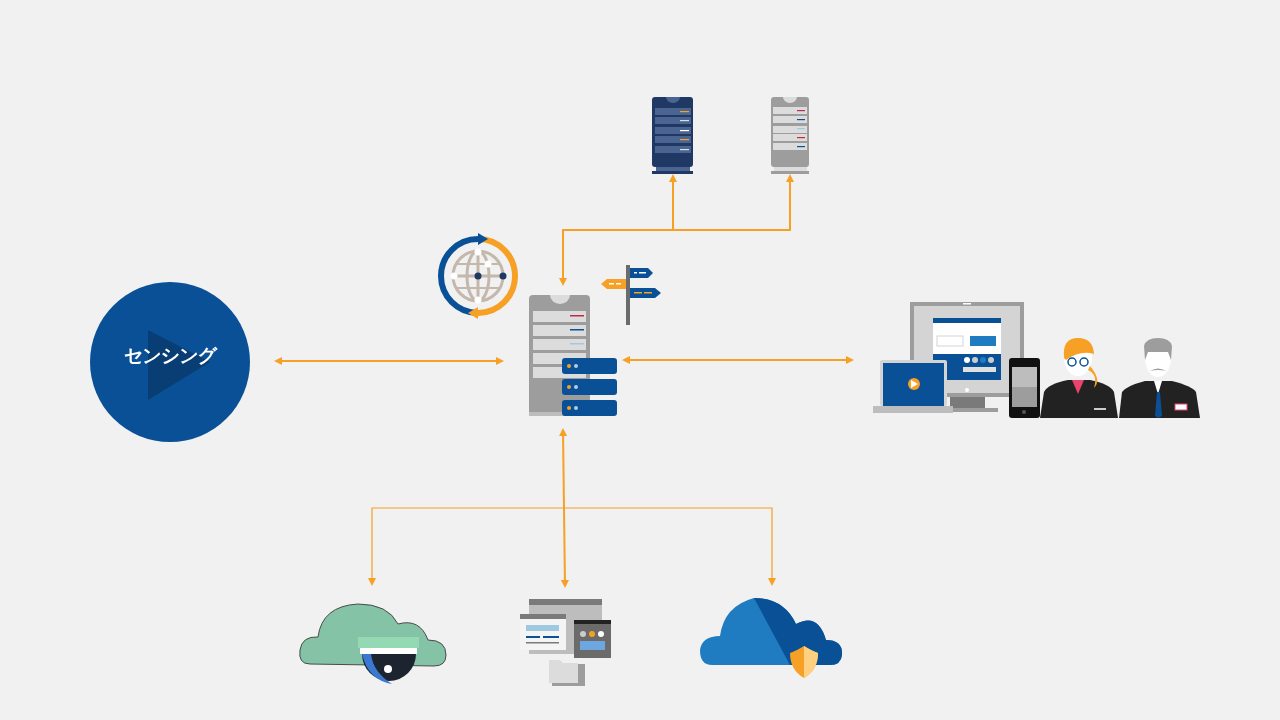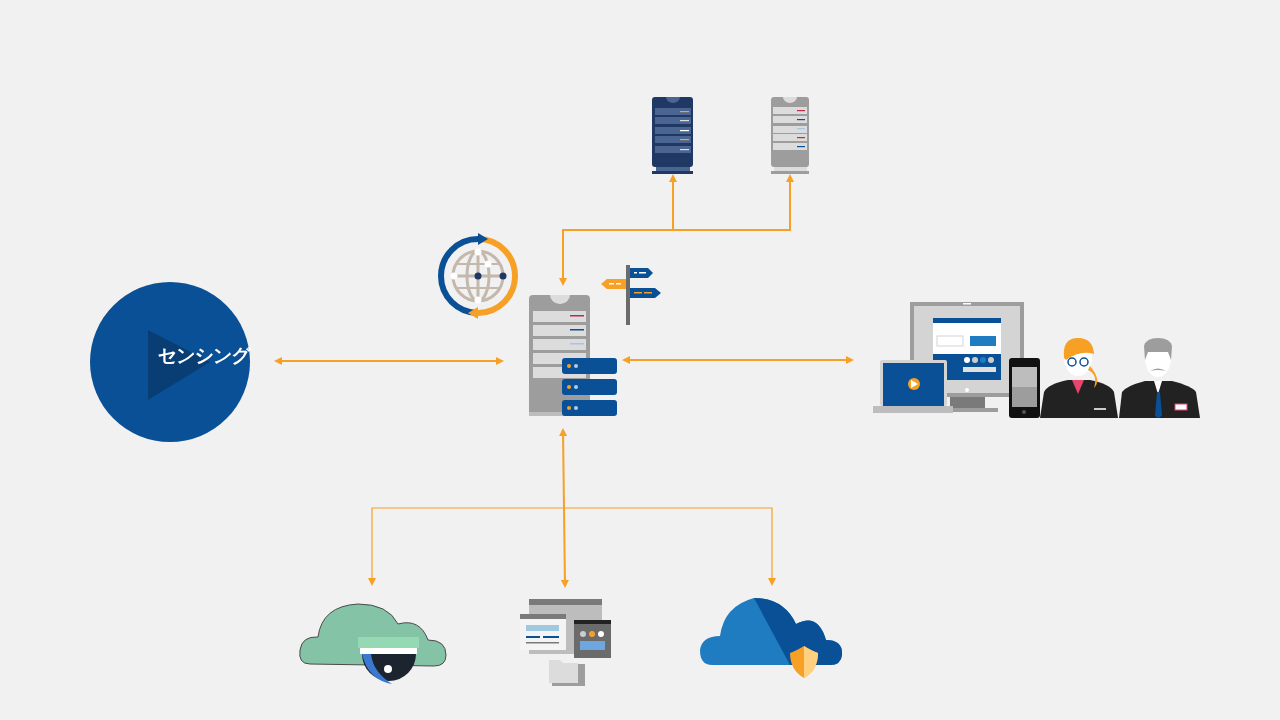--- a/index.html
+++ b/index.html
@@ -1,18 +1,18 @@
 <!DOCTYPE html>
 <html><head>
 <meta charset="utf-8">
 <style>
   html,body{margin:0;padding:0;}
   body{width:1280px;height:720px;background:#f1f1f1;position:relative;overflow:hidden;font-family:"DejaVu Sans",sans-serif;}
   svg.main{position:absolute;left:0;top:0;}
-  .label{position:absolute;left:90px;top:343px;width:160px;text-align:right;color:#fff;font-size:19px;font-weight:bold;letter-spacing:-1px;pointer-events:none;}
+  .label{position:absolute;left:90px;top:343px;width:160px;text-align:center;color:#fff;font-size:19px;font-weight:bold;letter-spacing:-1px;pointer-events:none;}
 </style>
 </head>
 <body>
 
 <svg class="main" width="1280" height="720" viewBox="0 0 1280 720">
   <defs>
     <marker id="ah" markerWidth="8" markerHeight="8" refX="6" refY="4" orient="auto-start-reverse" markerUnits="userSpaceOnUse">
       <path d="M0,0 L8,4 L0,8 z" fill="#f6a025"></path>
     </marker>
   </defs>

